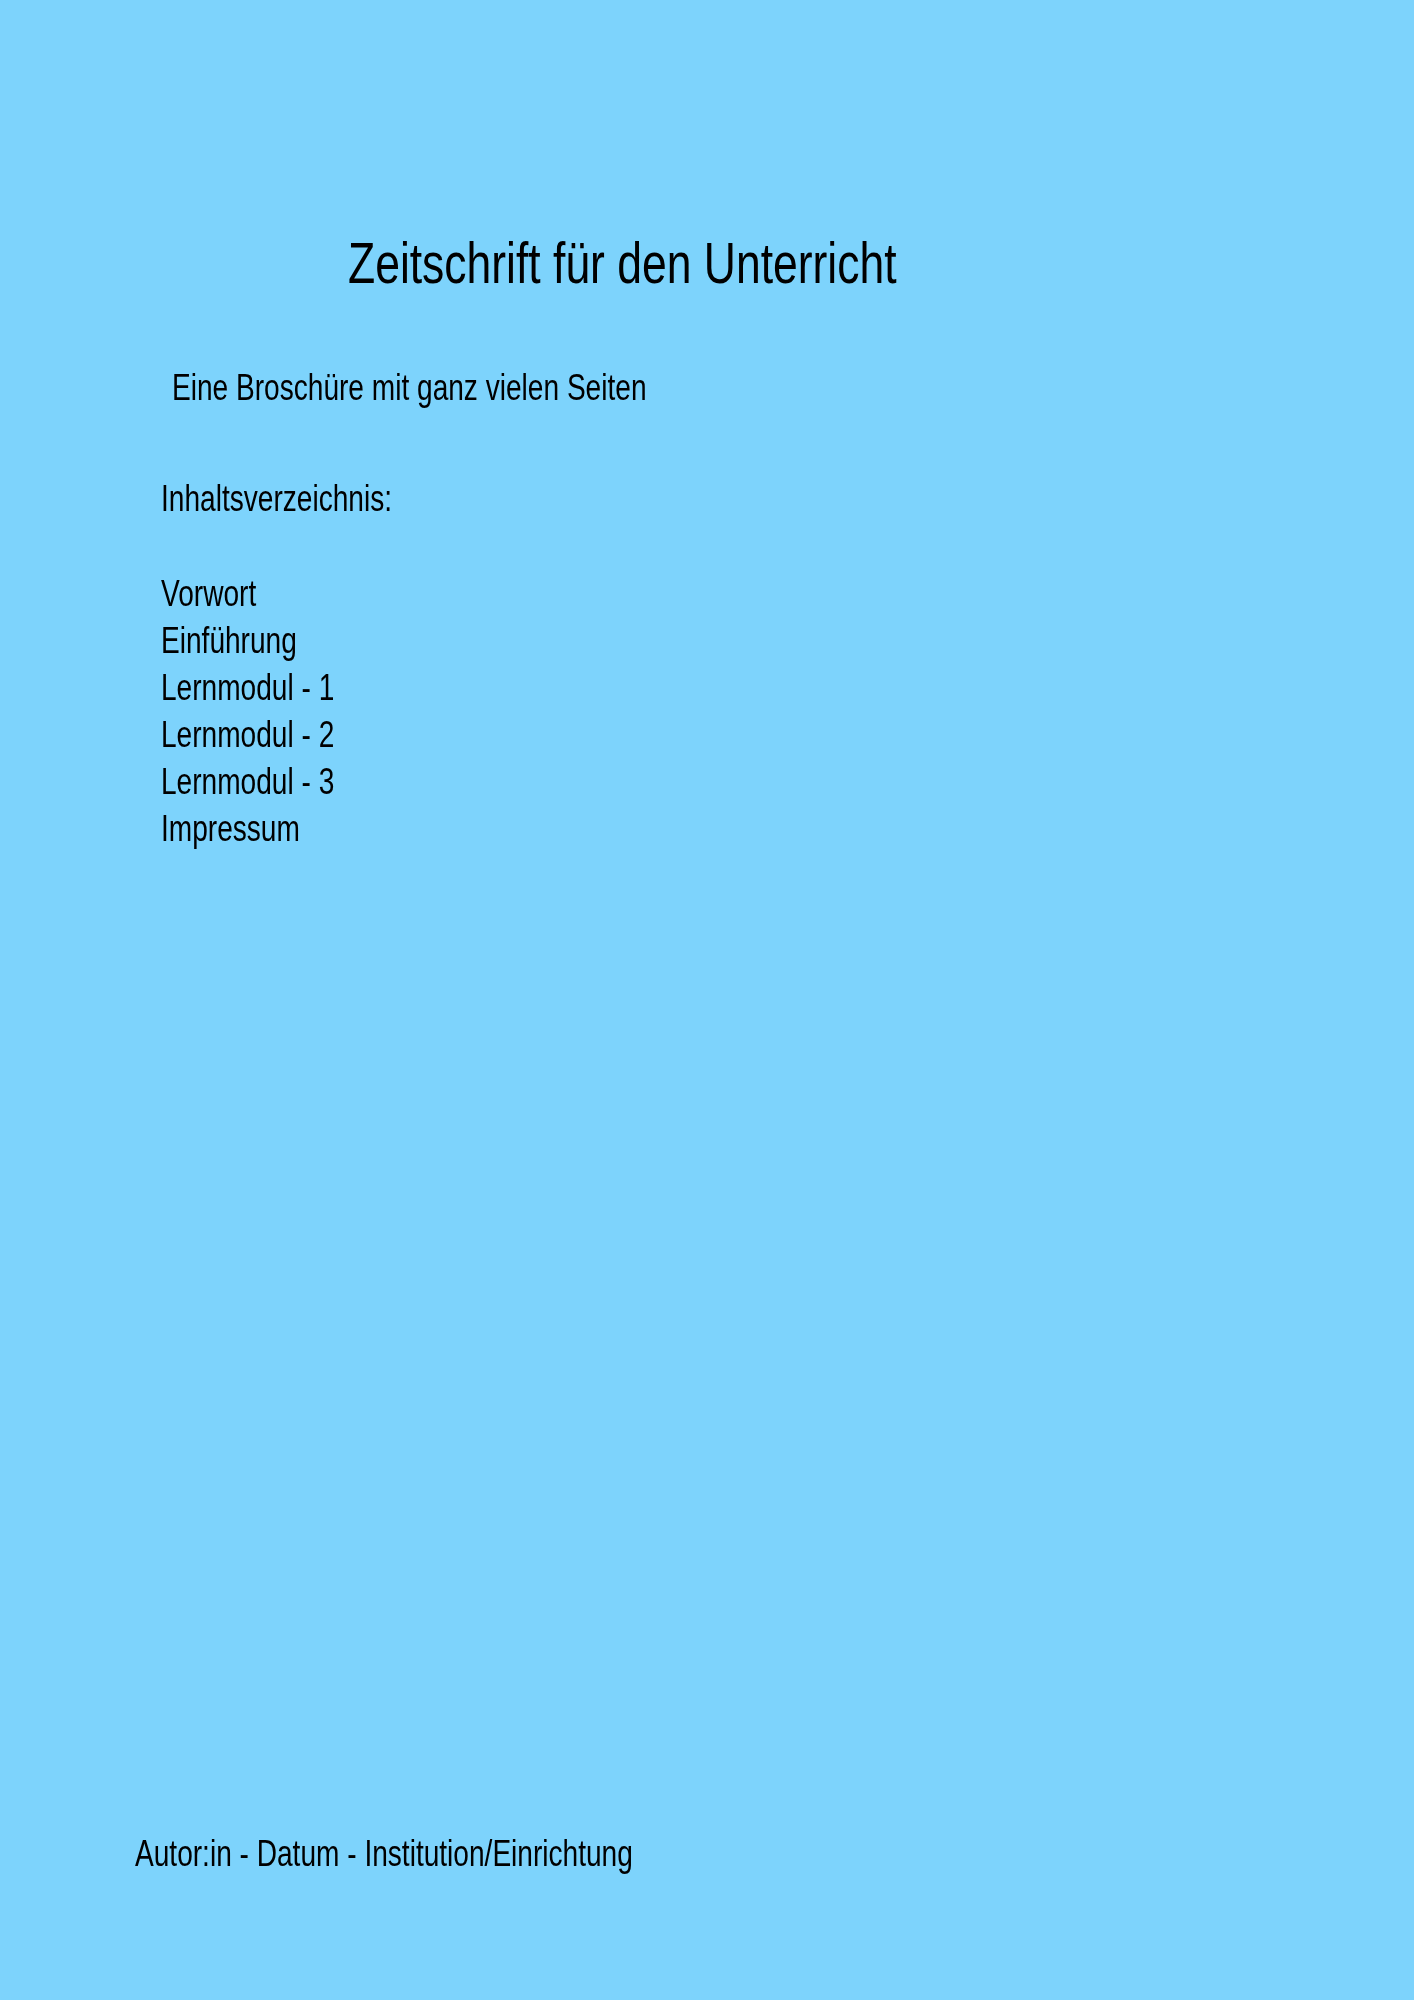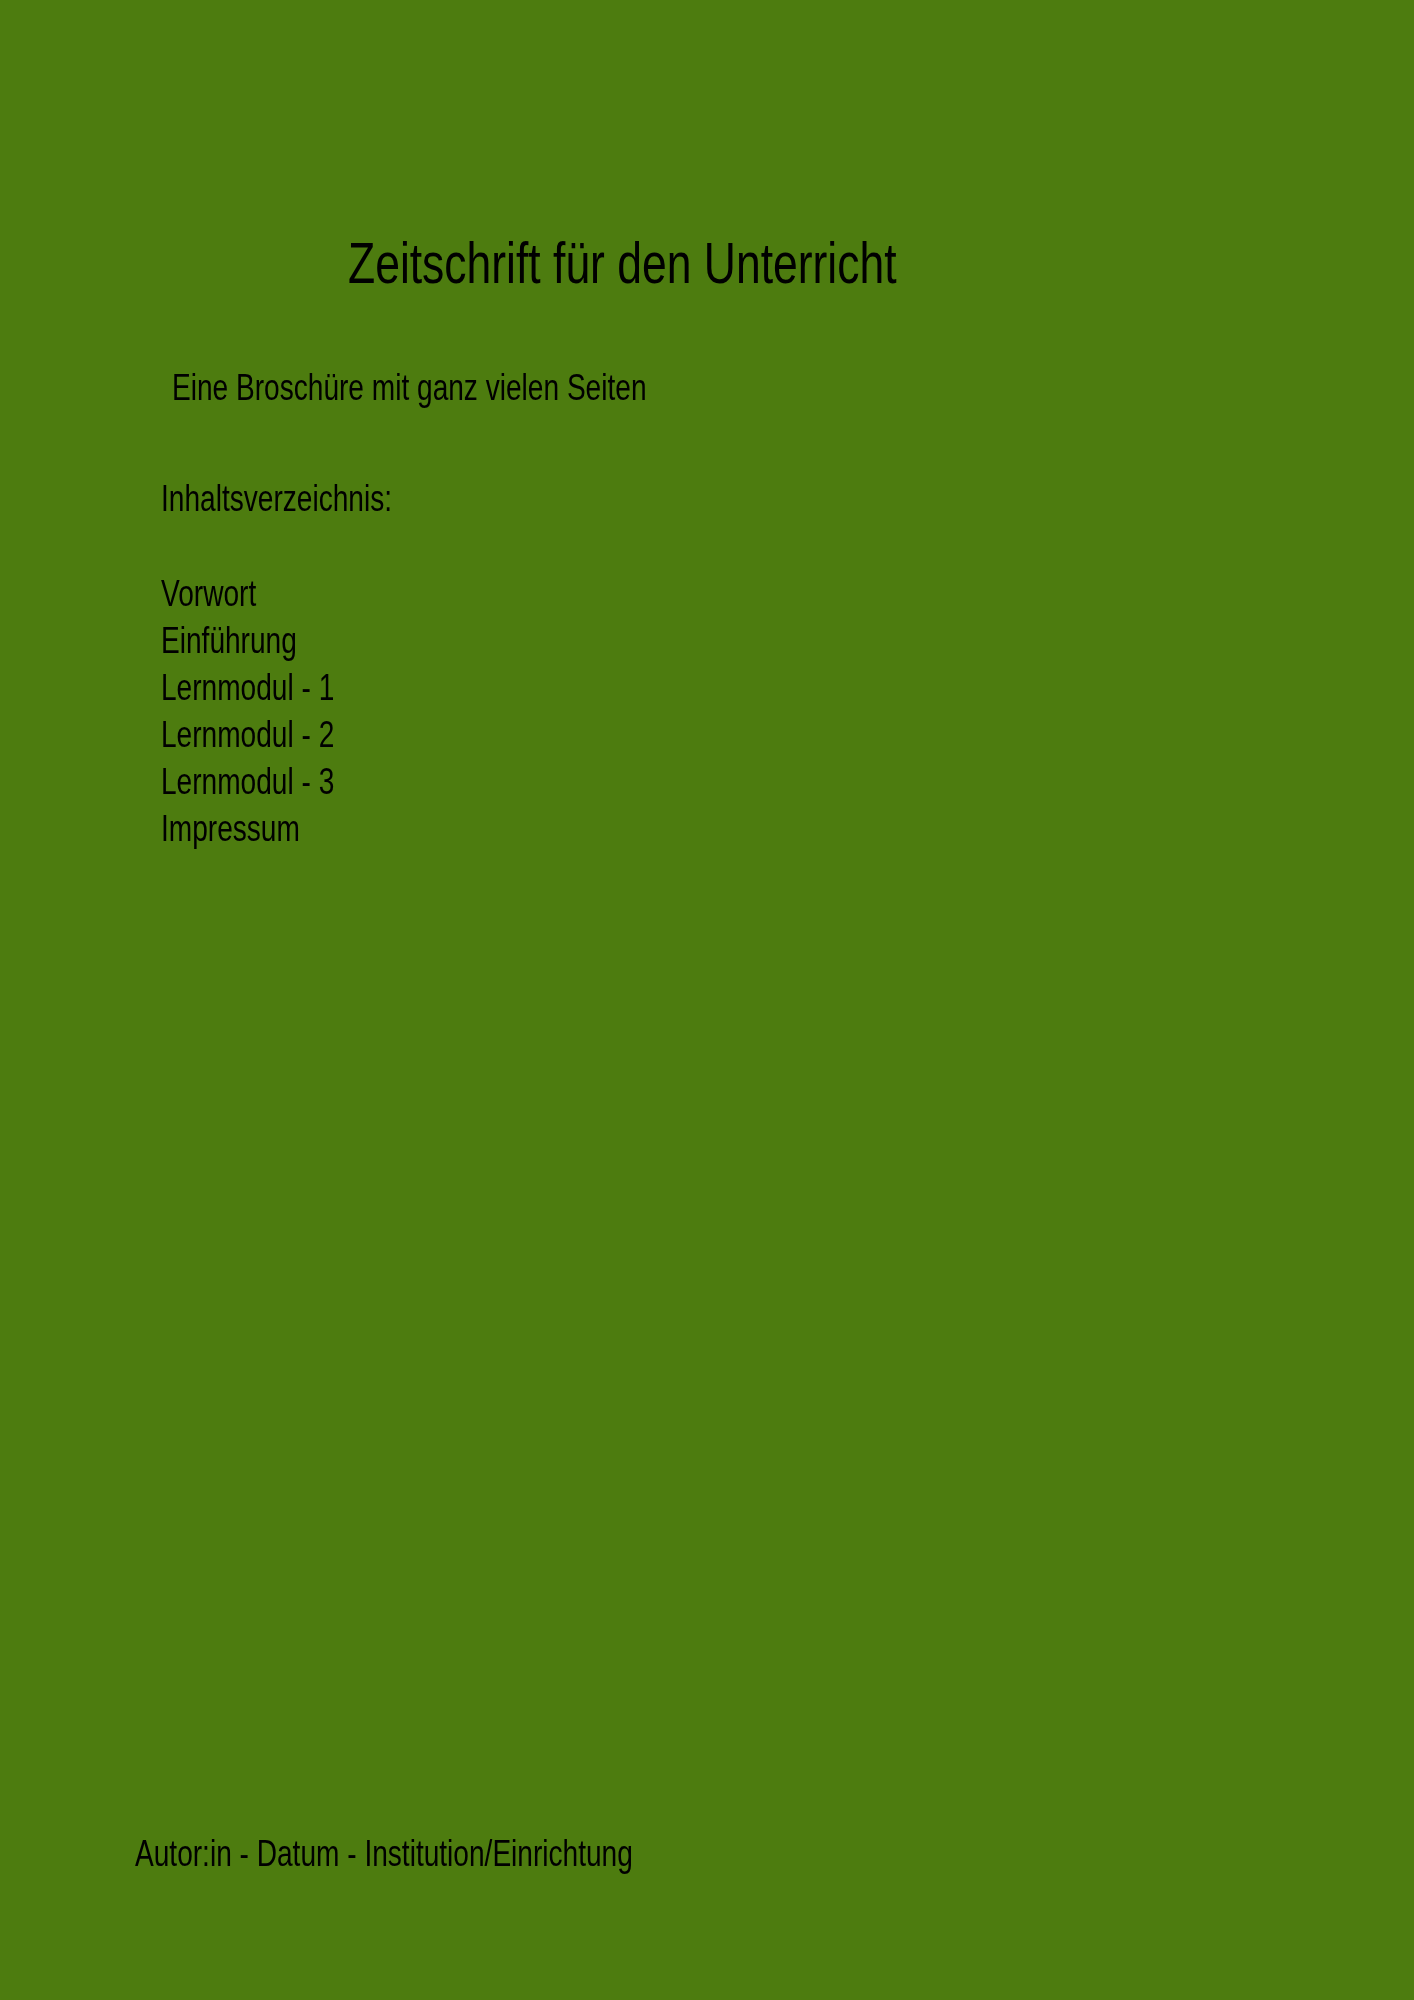--- a/index.html
+++ b/index.html
@@ -4,21 +4,21 @@
 <style>
   html, body {
     margin: 0;
     padding: 0;
     background: #ffffff;
   }
   .page {
     position: relative;
     width: 1414px;
     height: 2000px;
-    background: #4d7c0f;
+    background: #7dd3fc;
     font-family: "Liberation Sans", sans-serif;
     color: #000000;
     overflow: hidden;
   }
   
   .condensed {
     display: inline-block;
     transform: scaleX(0.78);
     transform-origin: 0 0;
     white-space: nowrap;

